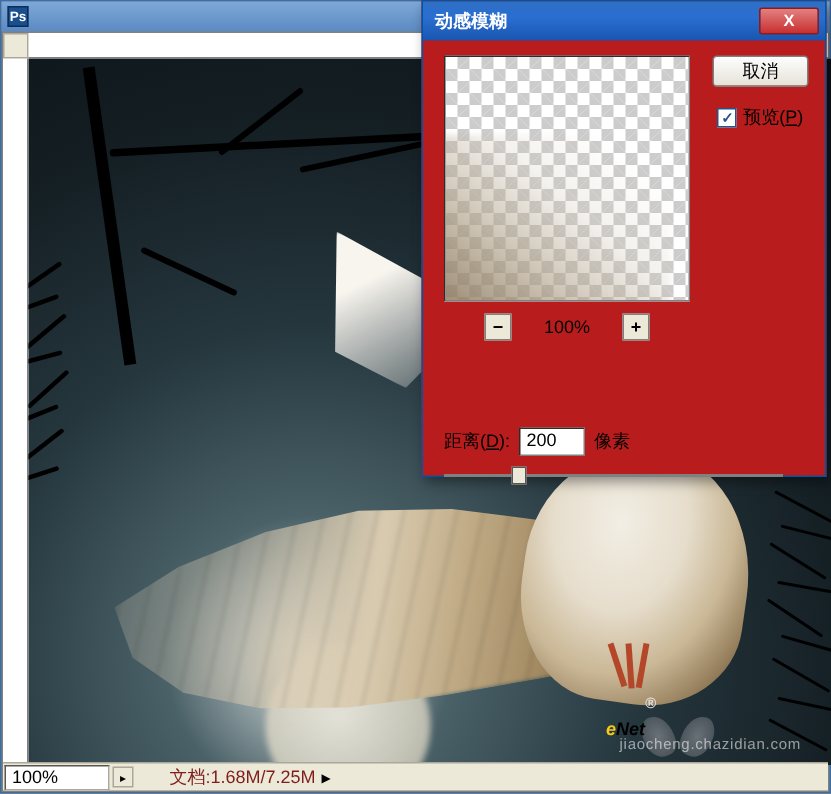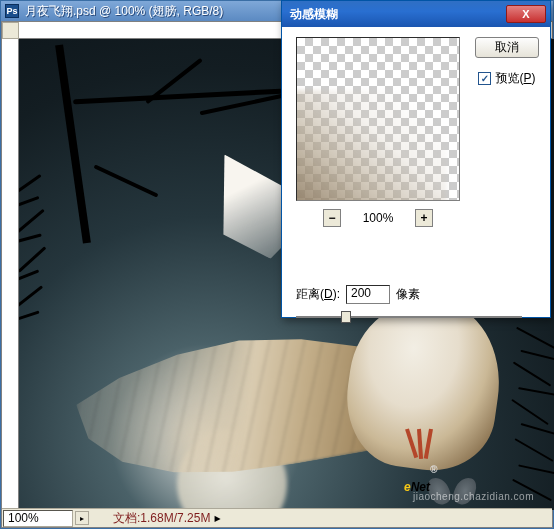--- a/index.html
+++ b/index.html
@@ -46,21 +46,21 @@
 .enet { position:absolute; left:385px; bottom:12px; font-family: Arial; font-weight:bold; font-size:30px; font-style:italic; }
 .enet .e{ color:#f7c815; } .enet .net{ color:#000000; } .enet-r{ font-size:10px; vertical-align: top; color:#e0dfdf; }
 
 .status-bar { position:absolute; left:1px; right:1px; bottom:1px; height:19px; background:#ece9d8; border-top:1px solid #aca899; display:flex; align-items:center; }
 .zoom-box { width:70px; height:17px; background:#fff; border:1px inset #aca899; padding:0 4px; display:flex; align-items:center; margin-left:1px; }
 .zoom-btn { width:14px; height:14px; background:#ece9d8; border:1px solid #aca899; margin-left:2px; display:flex; align-items:center; justify-content:center; font-size:8px; }
 .doc-info { margin-left:24px; color:#7f1d1d; }
 .status-arrow{ margin-left:4px; font-size:8px; }
 
 
-.dialog { position:absolute; left:281px; top:0; width:270px; height:318px; background:#ffffff; border:1px solid #0054a6; box-shadow: 2px 3px 8px rgba(0,0,0,0.4); }
+.dialog { position:absolute; left:281px; top:0; width:270px; height:318px; background:#b91c1c; border:1px solid #0054a6; box-shadow: 2px 3px 8px rgba(0,0,0,0.4); }
 .dlg-title { height:26px; background: linear-gradient(#2f6fc4, #296fd1 40%, #1a55b0); display:flex; align-items:center; justify-content:space-between; padding:0 4px 0 8px; }
 .dlg-title-text { color:#fff; font-weight:bold; font-size:12px; }
 .close-btn { width:40px; height:18px; background: linear-gradient(#e38080, #c83030); border:1px solid #8e1a1a; border-radius:2px; color:#fff; display:flex; align-items:center; justify-content:center; font-size:11px; font-weight:bold; }
 
 .dlg-body { position:relative; padding:10px; }
 .preview-wrap { position:absolute; left:14px; top:10px; width:164px; height:164px; border:1px inset #808080; background:#fff; overflow:hidden; }
 .checker { position:absolute; inset:0; background-image: linear-gradient(45deg, #ccc 25%, transparent 25%), linear-gradient(-45deg, #ccc 25%, transparent 25%), linear-gradient(45deg, transparent 75%, #ccc 75%), linear-gradient(-45deg, transparent 75%, #ccc 75%); background-size: 16px 16px; background-position: 0 0, 0 8px, 8px -8px, -8px 0; }
 .preview-blur { position:absolute; left:-10px; bottom:-10px; width:160px; height:120px; background: linear-gradient(40deg, rgba(135,115,88,0.9) 0%, rgba(175,160,135,0.6) 35%, rgba(210,200,185,0.25) 60%, rgba(255,255,255,0) 85%); filter: blur(2px); }
 
 .zoom-row { position:absolute; left:14px; top:182px; width:164px; display:flex; align-items:center; justify-content:center; gap:18px; }
@@ -83,21 +83,20 @@
 .slider-track { position:absolute; left:0; right:0; top:7px; height:2px; background:#808080; }
 .slider-thumb { position:absolute; top:2px; width:10px; height:12px; background:#ece9d8; border:1px solid #555; }
 .u { text-decoration: underline; }
 </style>
 </head>
 <body>
 
 <div class="main-window">
   <div class="title-row">
     <div class="title-icon">Ps</div>
-    <div class="title-text">月夜飞翔.psd @ 100% (翅膀, RGB/8)</div>
   </div>
 
   <div class="rulers-corner"></div>
   <div class="ruler-h"></div>
   <div class="ruler-v"></div>
 
   <div class="canvas">
     <div class="sky"></div>
     <div class="moon"></div>
     <div class="branch1">

